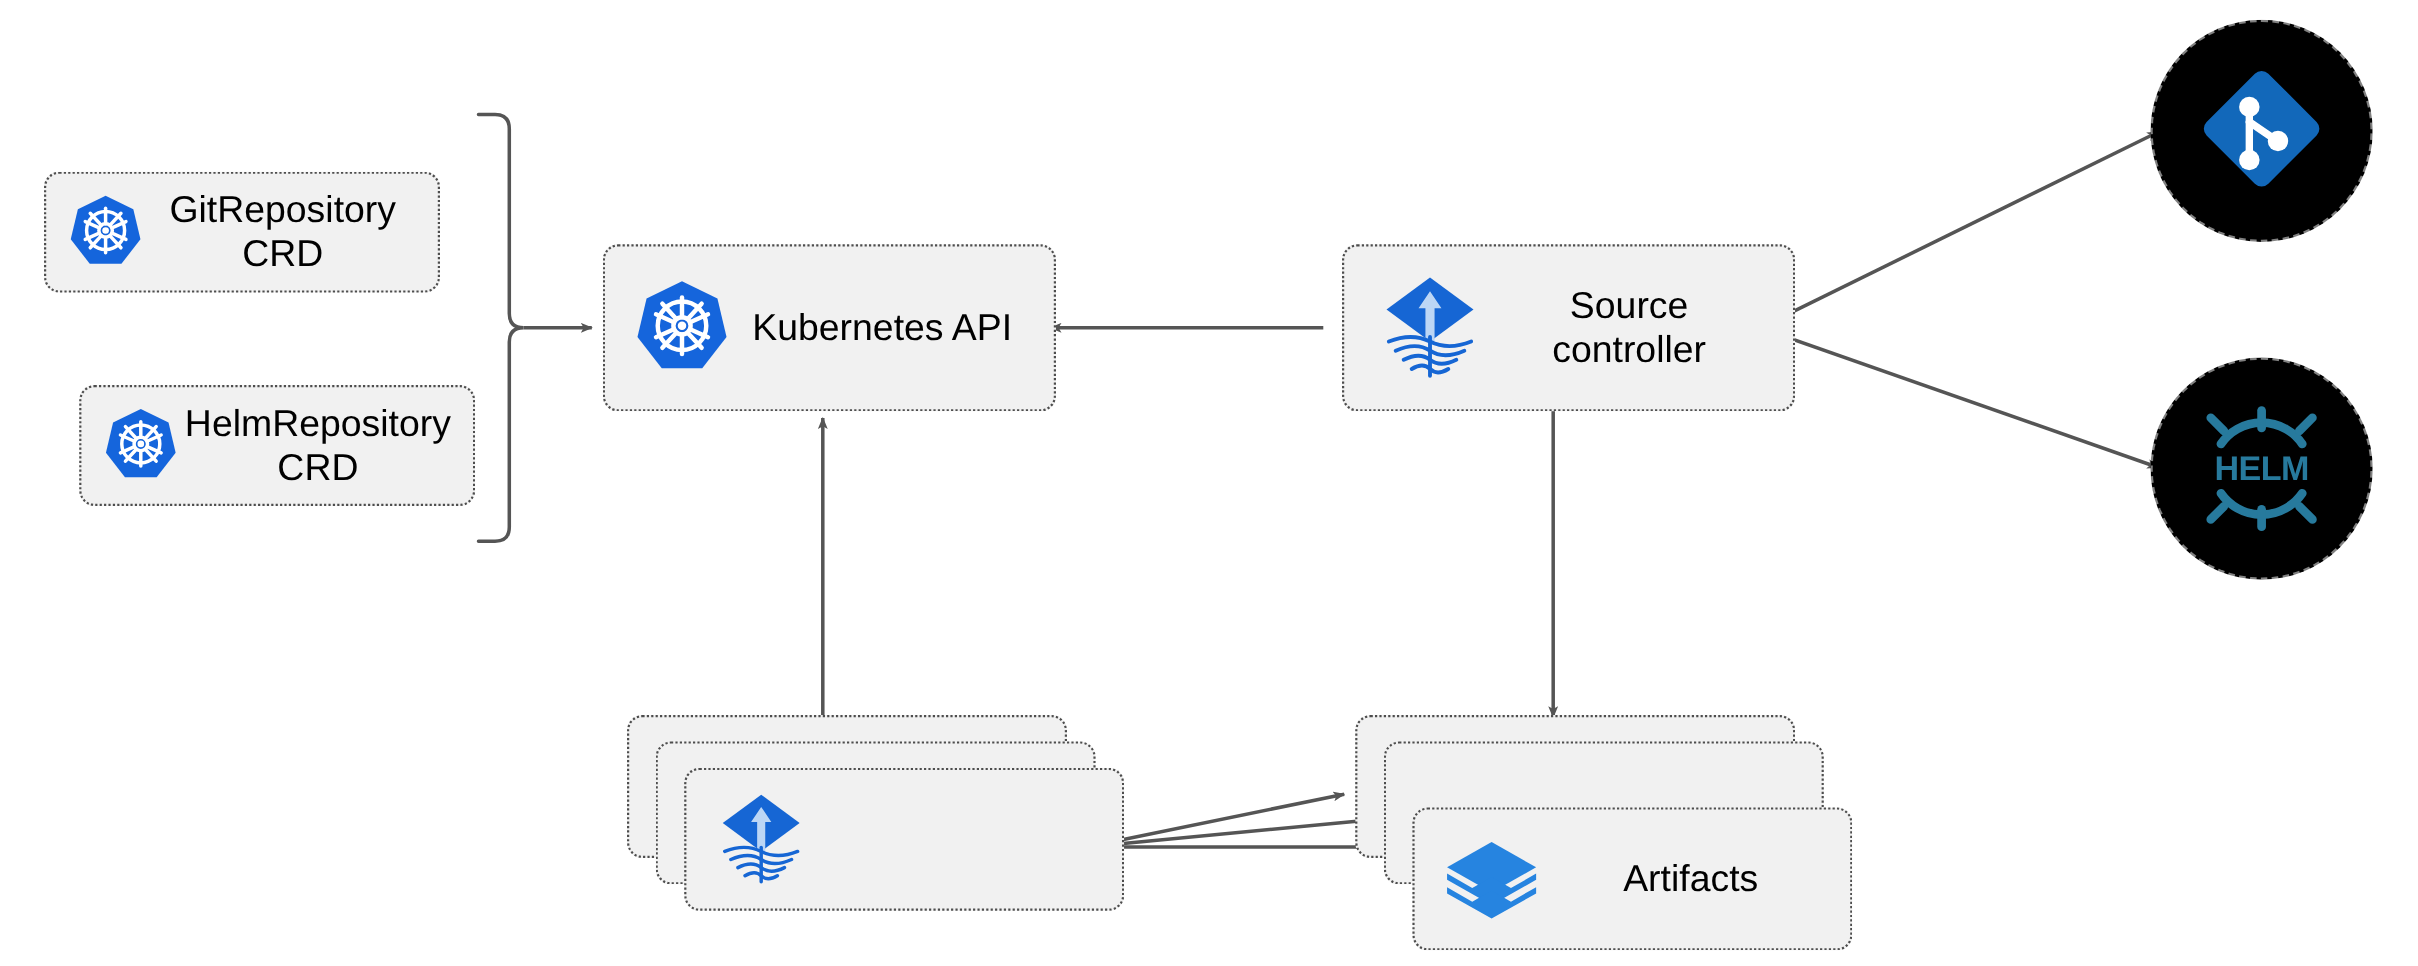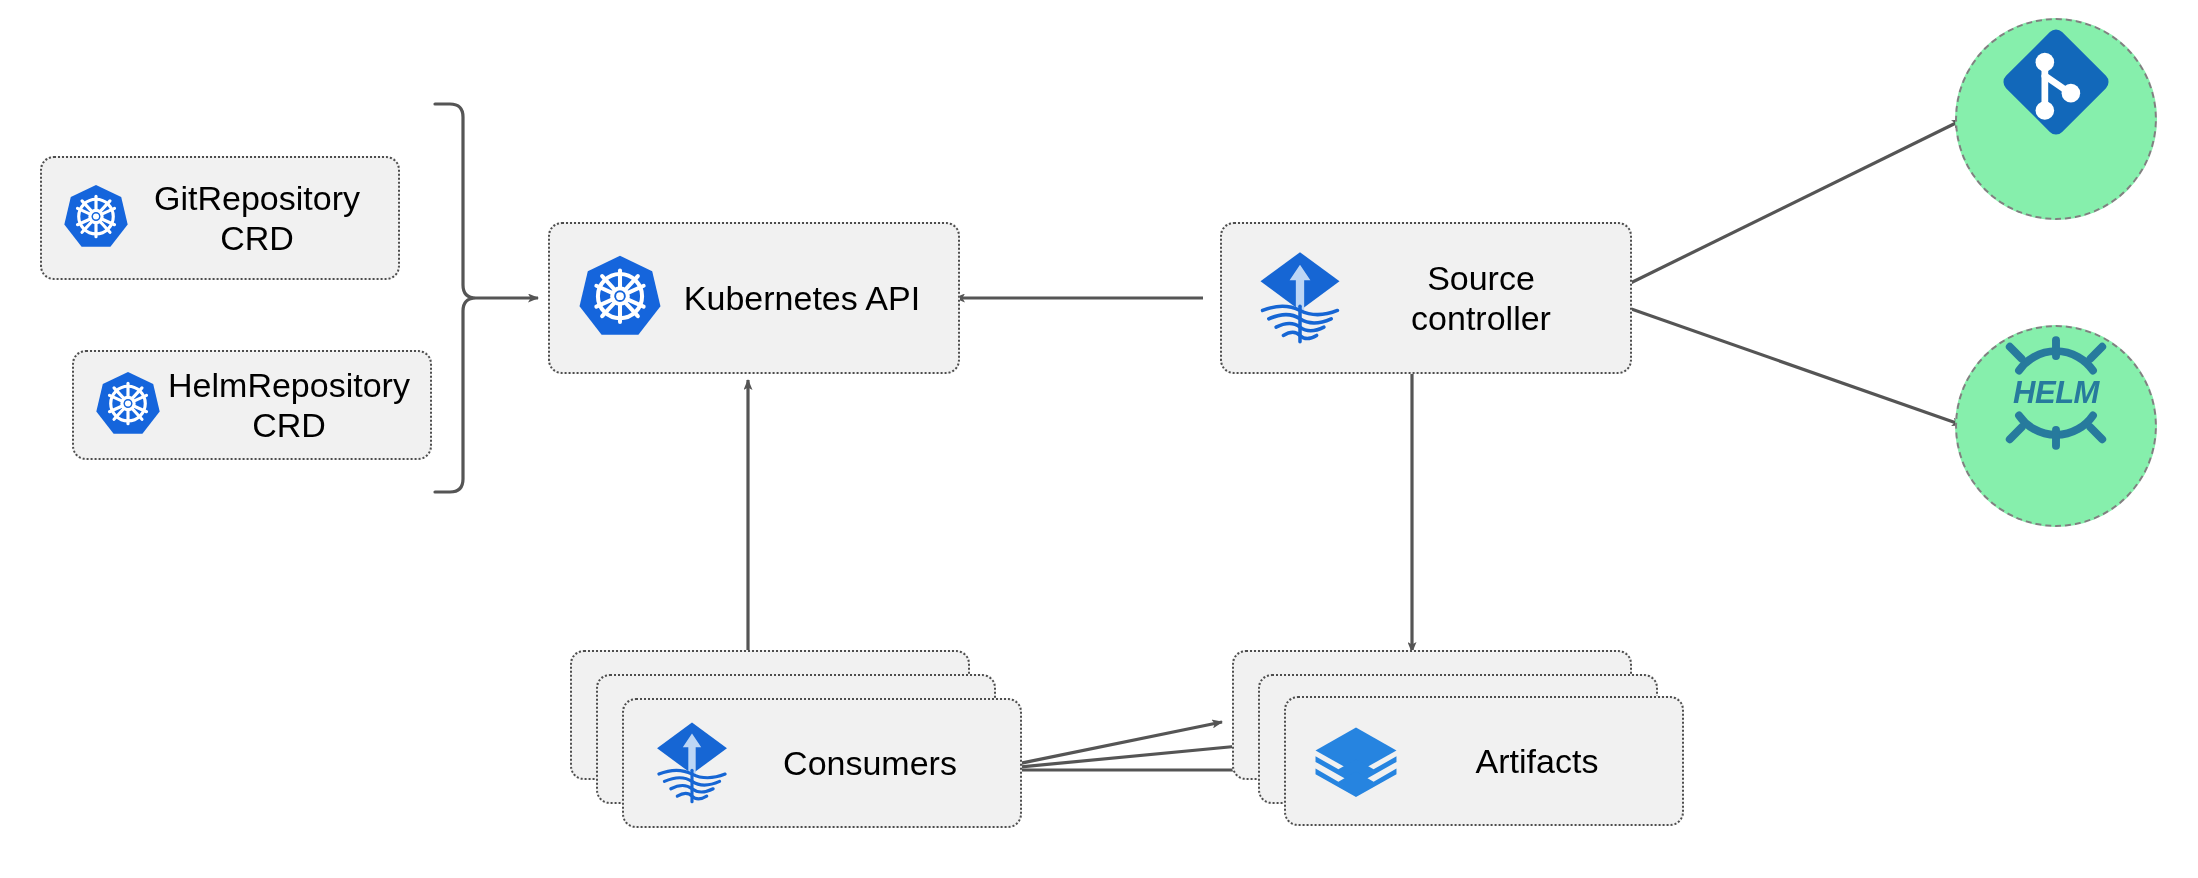--- a/index.html
+++ b/index.html
@@ -54,24 +54,24 @@
     box-sizing: border-box;
     background: #f1f1f1;
     border: 2px dotted #4d4d4d;
     border-radius: 14px;
   }
   .circle-node {
     position: absolute;
     box-sizing: border-box;
     border: 2px dashed #808080;
     border-radius: 50%;
-    background: #86efac;
+    background: #000000;
     display: flex;
+    align-items: center;
     justify-content: center;
-    font-style: italic;
   }
   .crd-label {
     font-size: 33px;
   }
 </style>
 </head>
 <body>
 
 <div id="canvas">
 
@@ -95,21 +95,21 @@
 
     <line x1="1600" y1="298" x2="1962" y2="425" stroke="#555555" stroke-width="3.2" marker-end="url(#arrowhead)"></line>
 
     <line x1="1412" y1="370" x2="1412" y2="652" stroke="#555555" stroke-width="3.2" marker-end="url(#arrowhead)"></line>
 
     <line x1="988" y1="770" x2="1222" y2="722" stroke="#555555" stroke-width="3.2" marker-end="url(#arrowhead)"></line>
     <line x1="988" y1="770" x2="1250" y2="745" stroke="#555555" stroke-width="3.2" marker-end="url(#arrowhead)"></line>
     <line x1="988" y1="770" x2="1292" y2="770" stroke="#555555" stroke-width="3.2" marker-end="url(#arrowhead)"></line>
   </svg>
 
-  <div class="node" style="left:40px; top:156px; width:360px; height:124px; padding:0 16px 0 18px;">
+  <div class="node" style="left:40px; top:156px; width:360px; height:110px; padding:0 16px 0 18px;">
     <span class="icon">
       <svg width="72" height="72" viewBox="0 0 100 100">
         <polygon points="50,4 85,21 94,59 70,90 30,90 6,59 15,21" fill="#1565dc"></polygon>
         <g fill="none" stroke="#ffffff" stroke-width="4.4" stroke-linecap="round">
           <circle cx="50" cy="48" r="24"></circle>
           <circle cx="50" cy="48" r="8.5"></circle>
           <line x1="50" y1="20" x2="50" y2="39.5"></line>
           <line x1="50" y1="56.5" x2="50" y2="76"></line>
           <line x1="24.3" y1="36.7" x2="42" y2="44.6"></line>
           <line x1="58" y1="51.4" x2="75.7" y2="59.3"></line>
@@ -203,26 +203,25 @@
         <path d="M50,18 L60,33 L54,33 L54,62 L46,62 L46,33 L40,33 Z" fill="#bcd6f5"></path>
         <g stroke="#1666d4" stroke-width="3.4" fill="none" stroke-linecap="round">
           <path d="M14,62 Q34,54 50,62 Q66,70 86,62"></path>
           <path d="M20,70 Q38,62 50,70 Q62,78 80,70"></path>
           <path d="M27,78 Q41,71 50,78 Q59,85 73,78"></path>
           <path d="M34,86 Q44,80 50,86 Q56,92 66,86"></path>
           <line x1="50" y1="58" x2="50" y2="92"></line>
         </g>
       </svg>
     </span>
-    <span class="label">Consumers</span>
   </div>
 
   <div class="ghost" style="left:1232px; top:650px; width:400px; height:130px;"></div>
   <div class="ghost" style="left:1258px; top:674px; width:400px; height:130px;"></div>
-  <div class="node" style="left:1284px; top:696px; width:400px; height:130px; padding:0 8px 0 26px;">
+  <div class="node" style="left:1284px; top:734px; width:400px; height:130px; padding:0 8px 0 26px;">
     <span class="icon">
       <svg width="88" height="88" viewBox="0 0 100 100">
         <polygon points="50,12 96,38 50,64 4,38" fill="#2684e0"></polygon>
         <polygon points="50,48 70,59.5 96,44.5 96,51 50,77 4,51 4,44.5 30,59.5" fill="#2684e0"></polygon>
         <polygon points="50,62 70,73.5 96,58.5 96,65 50,91 4,65 4,58.5 30,73.5" fill="#2684e0"></polygon>
       </svg>
     </span>
     <span class="label">Artifacts</span>
   </div>
 

